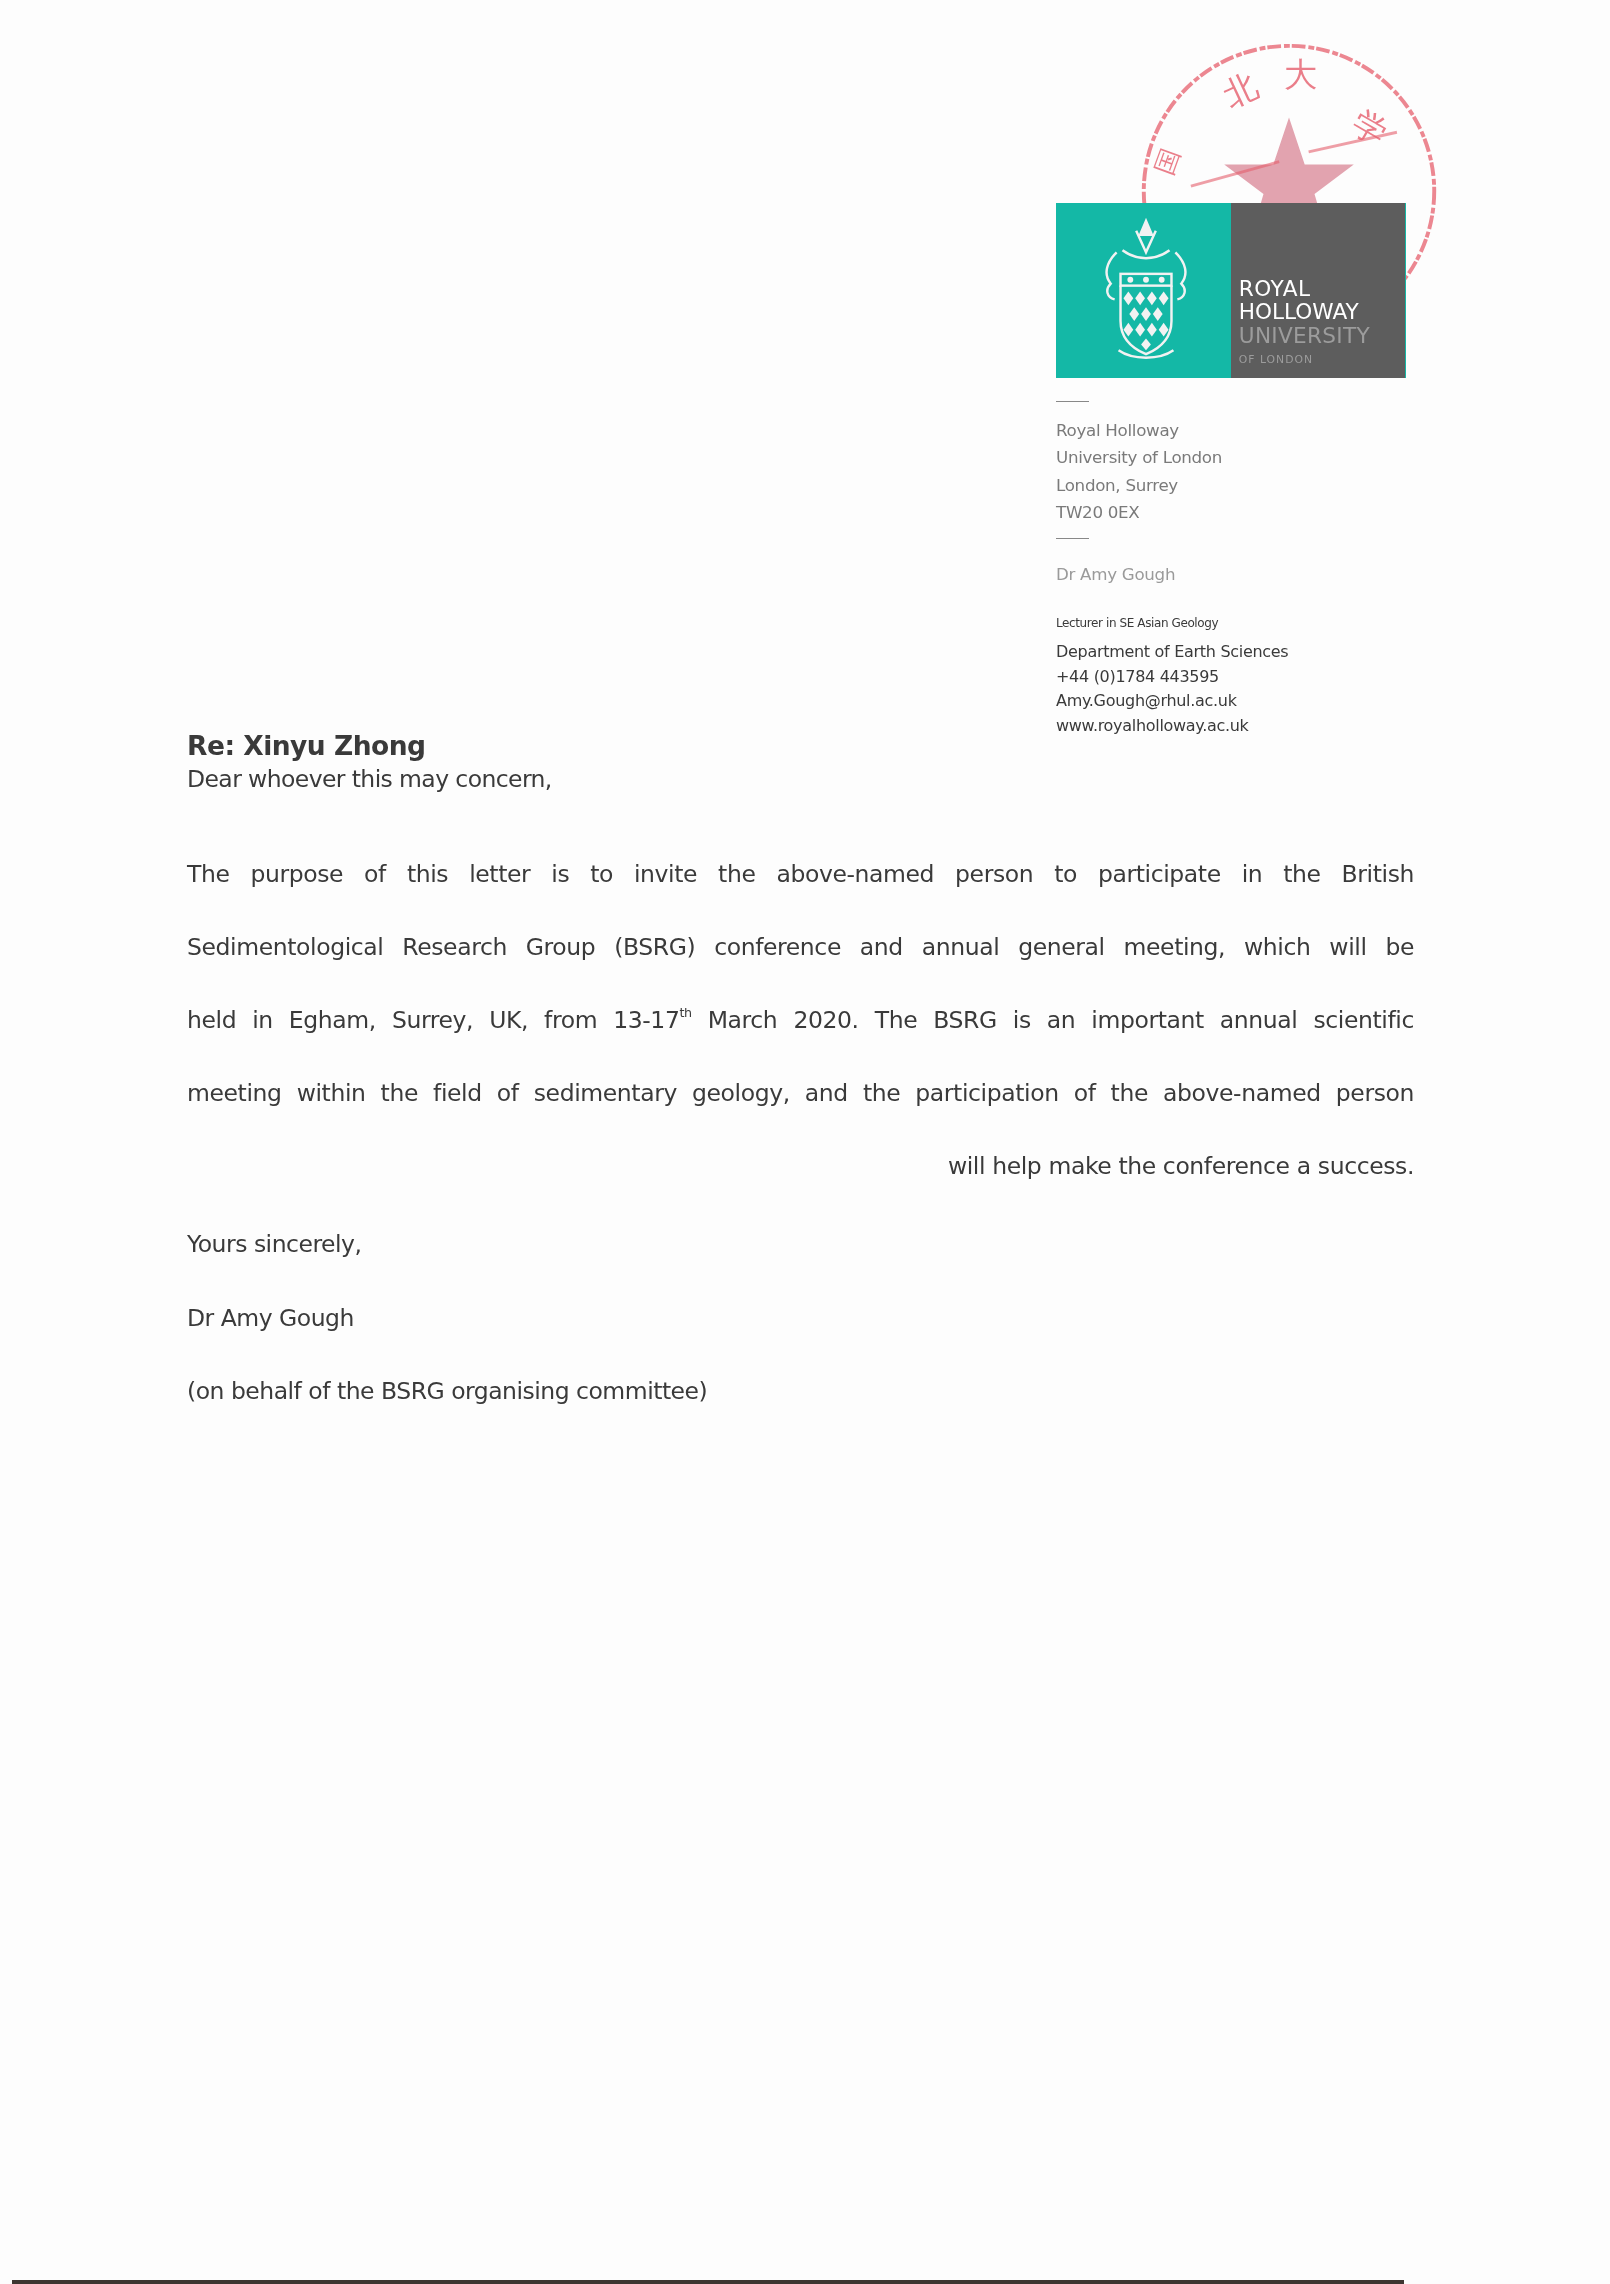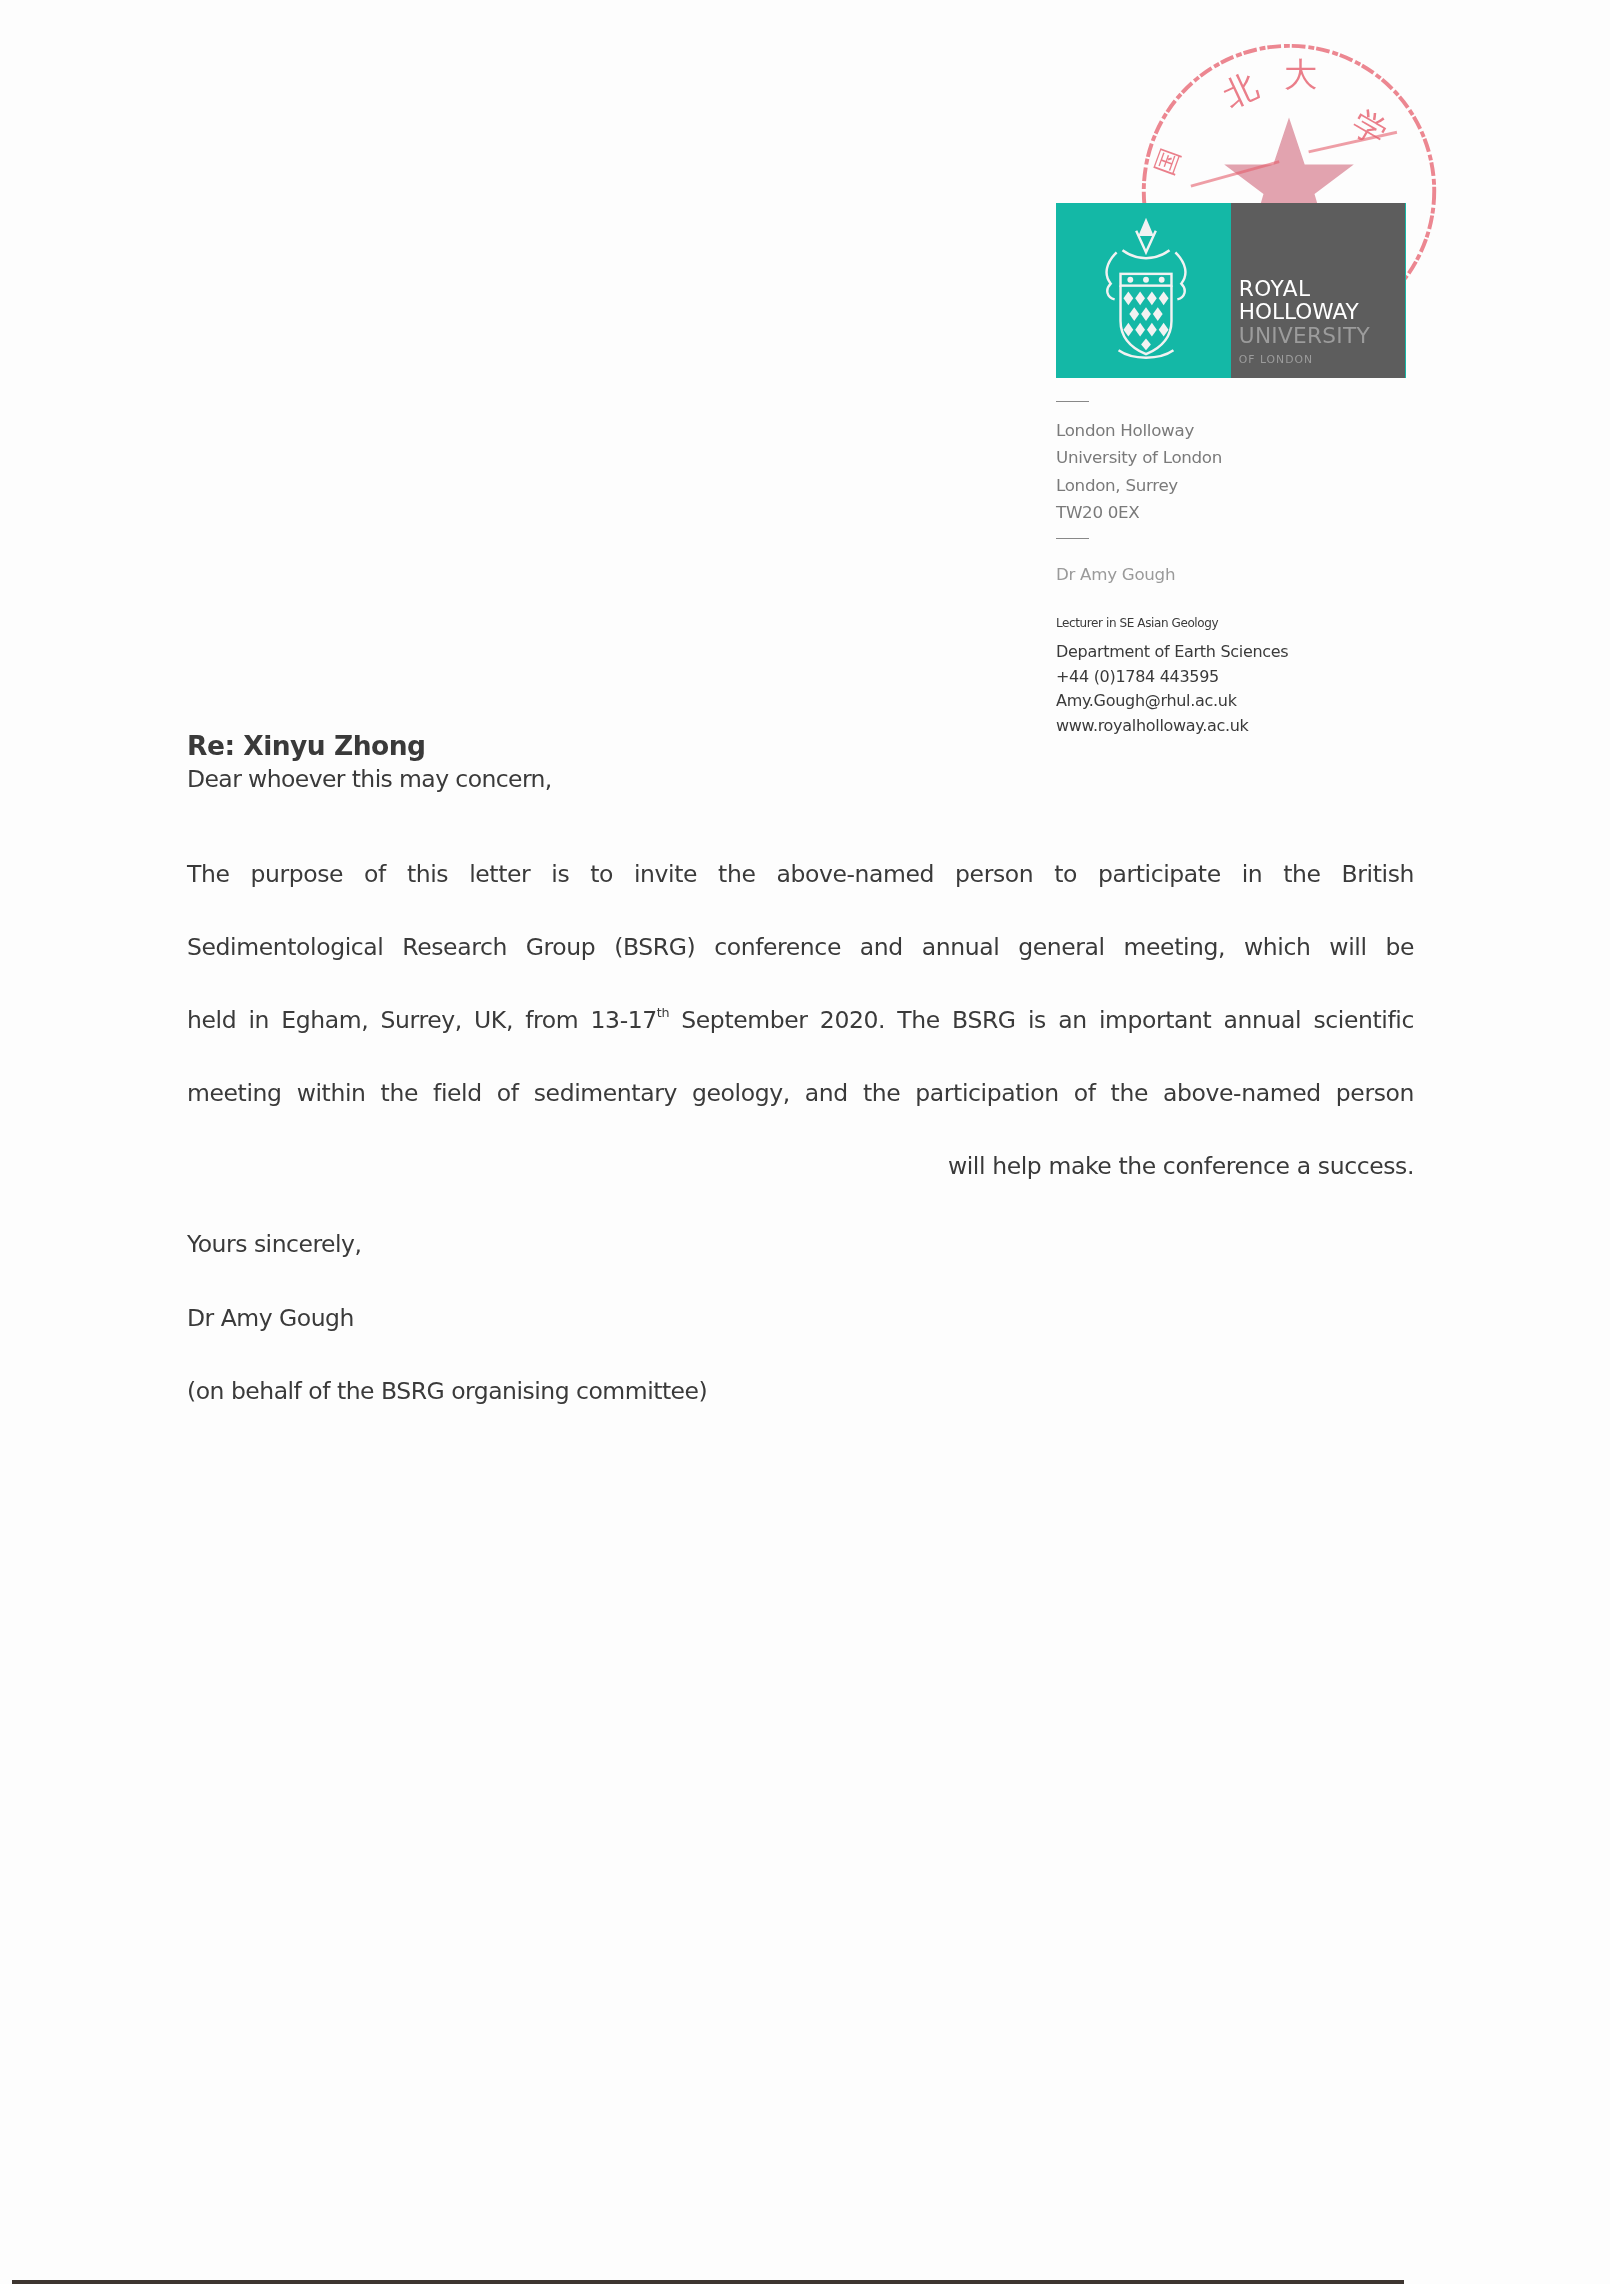--- a/index.html
+++ b/index.html
@@ -217,21 +217,21 @@
   <div class="logo-right">
     <div class="logo-text logo-royal">ROYAL</div>
     <div class="logo-text logo-holloway">HOLLOWAY</div>
     <div class="logo-text logo-university">UNIVERSITY</div>
     <div class="logo-text logo-oflondon">OF LONDON</div>
   </div>
 </div>
 
 <div class="short-rule" style="top:401px;"></div>
 <div class="addr addr-light" style="top:417px;">
-  <div>London Holloway</div>
+  <div>Royal Holloway</div>
   <div>University of London</div>
   <div>London, Surrey</div>
   <div>TW20 0EX</div>
 </div>
 <div class="short-rule" style="top:538px;"></div>
 
 <div class="addr addr-name" style="top:564px;">Dr Amy Gough</div>
 <div class="addr addr-dark" style="top:592px;">Lecturer in SE Asian Geology</div>
 
 <div class="addr addr-contact" style="top:640px;">
@@ -240,21 +240,21 @@
   <div>Amy.Gough@rhul.ac.uk</div>
   <div>www.royalholloway.ac.uk</div>
 </div>
 
 <div class="re-line">Re: Xinyu Zhong</div>
 <div class="salutation">Dear whoever this may concern,</div>
 
 <div class="body-para">
   <span class="body-line justify">The purpose of this letter is to invite the above-named person to participate in the British</span>
   <span class="body-line justify">Sedimentological Research Group (BSRG) conference and annual general meeting, which will be</span>
-  <span class="body-line justify"><span>held in Egham, Surrey, UK, from 13-17</span><sup>th</sup><span> September 2020. The BSRG is an important annual scientific</span></span>
+  <span class="body-line justify"><span>held in Egham, Surrey, UK, from 13-17</span><sup>th</sup><span> March 2020. The BSRG is an important annual scientific</span></span>
   <span class="body-line justify">meeting within the field of sedimentary geology, and the participation of the above-named person</span>
   <span class="body-line">will help make the conference a success.</span>
 </div>
 
 <div class="closing" style="top:1230px;">Yours sincerely,</div>
 <div class="closing" style="top:1304px;">Dr Amy Gough</div>
 <div class="closing" style="top:1377px;">(on behalf of the BSRG organising committee)</div>
 
 <div class="page-edge-bottom"></div>
 

